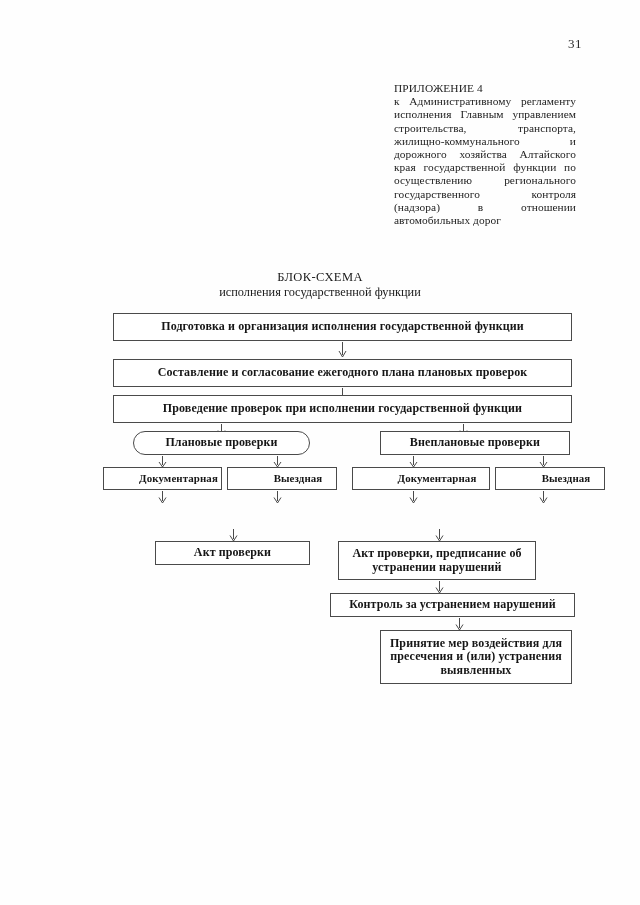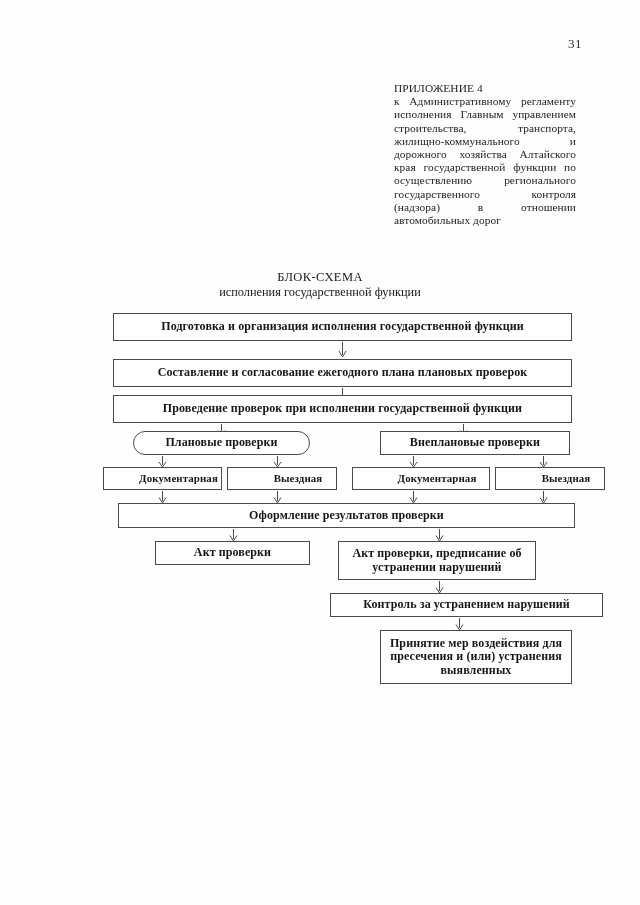--- a/index.html
+++ b/index.html
@@ -209,21 +209,20 @@
           <polyline points="2,6.5 5.5,12 9,6.5" fill="none" stroke="#4a4a4a" stroke-width="1"></polyline>
         </svg>
     </span>
     <span class="arrow" style="left:538px; top:491px; height:13px;">
       <svg width="11" height="13" viewBox="0 0 11 13">
           <line x1="5.5" y1="0" x2="5.5" y2="10" stroke="#4a4a4a" stroke-width="1"></line>
           <polyline points="2,6.5 5.5,12 9,6.5" fill="none" stroke="#4a4a4a" stroke-width="1"></polyline>
         </svg>
     </span>
 
-    <div class="node" style="left:118px; top:503px; width:457px; height:25px;">Оформление результатов проверки</div>
 
     <span class="arrow" style="left:228px; top:529px; height:13px;">
       <svg width="11" height="13" viewBox="0 0 11 13">
           <line x1="5.5" y1="0" x2="5.5" y2="10" stroke="#4a4a4a" stroke-width="1"></line>
           <polyline points="2,6.5 5.5,12 9,6.5" fill="none" stroke="#4a4a4a" stroke-width="1"></polyline>
         </svg>
     </span>
     <span class="arrow" style="left:434px; top:529px; height:13px;">
       <svg width="11" height="13" viewBox="0 0 11 13">
           <line x1="5.5" y1="0" x2="5.5" y2="10" stroke="#4a4a4a" stroke-width="1"></line>
@@ -235,21 +234,21 @@
 
     <div class="node" style="left:338px; top:541px; width:198px; height:39px;">Акт проверки, предписание об устранении нарушений</div>
 
     <span class="arrow" style="left:434px; top:581px; height:13px;">
       <svg width="11" height="13" viewBox="0 0 11 13">
           <line x1="5.5" y1="0" x2="5.5" y2="10" stroke="#4a4a4a" stroke-width="1"></line>
           <polyline points="2,6.5 5.5,12 9,6.5" fill="none" stroke="#4a4a4a" stroke-width="1"></polyline>
         </svg>
     </span>
 
-    <div class="node" style="left:330px; top:593px; width:273px; height:24px;">Контроль за устранением нарушений</div>
+    <div class="node" style="left:330px; top:593px; width:245px; height:24px;">Контроль за устранением нарушений</div>
 
     <span class="arrow" style="left:454px; top:618px; height:13px;">
       <svg width="11" height="13" viewBox="0 0 11 13">
           <line x1="5.5" y1="0" x2="5.5" y2="10" stroke="#4a4a4a" stroke-width="1"></line>
           <polyline points="2,6.5 5.5,12 9,6.5" fill="none" stroke="#4a4a4a" stroke-width="1"></polyline>
         </svg>
     </span>
 
     <div class="node" style="left:380px; top:630px; width:192px; height:54px;">Принятие мер воздействия для пресечения и (или) устранения выявленных</div>
 

